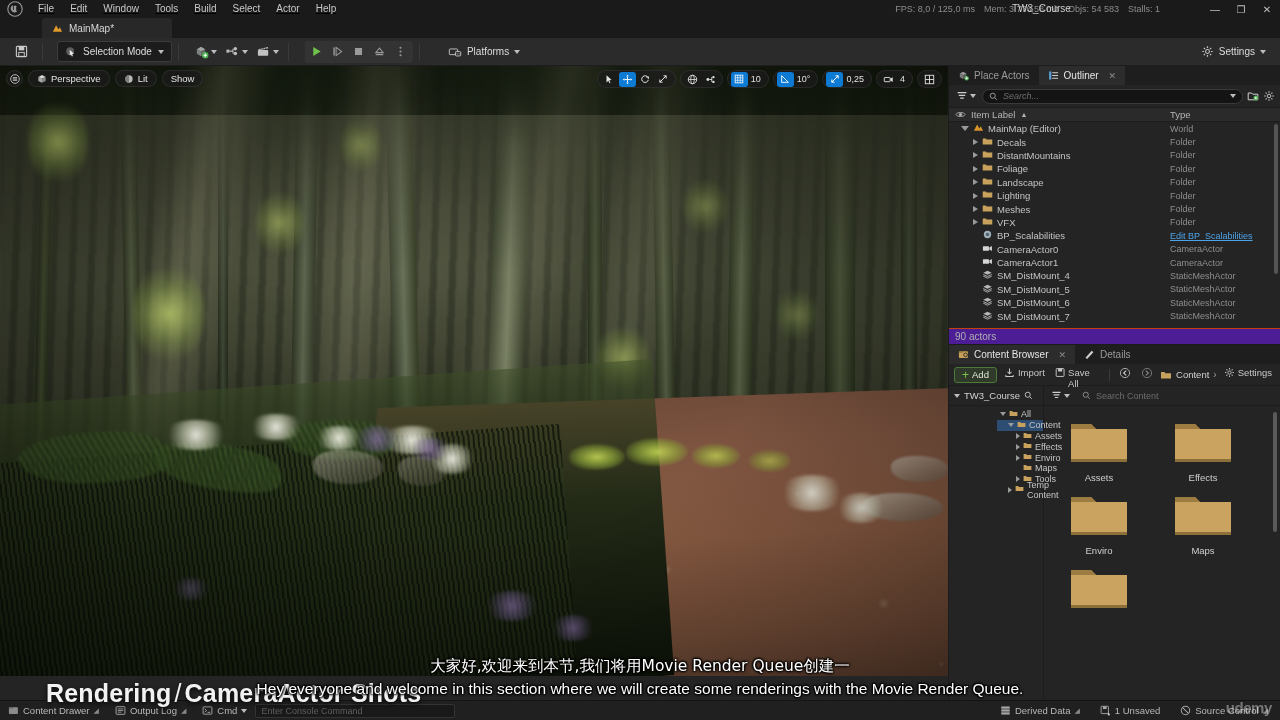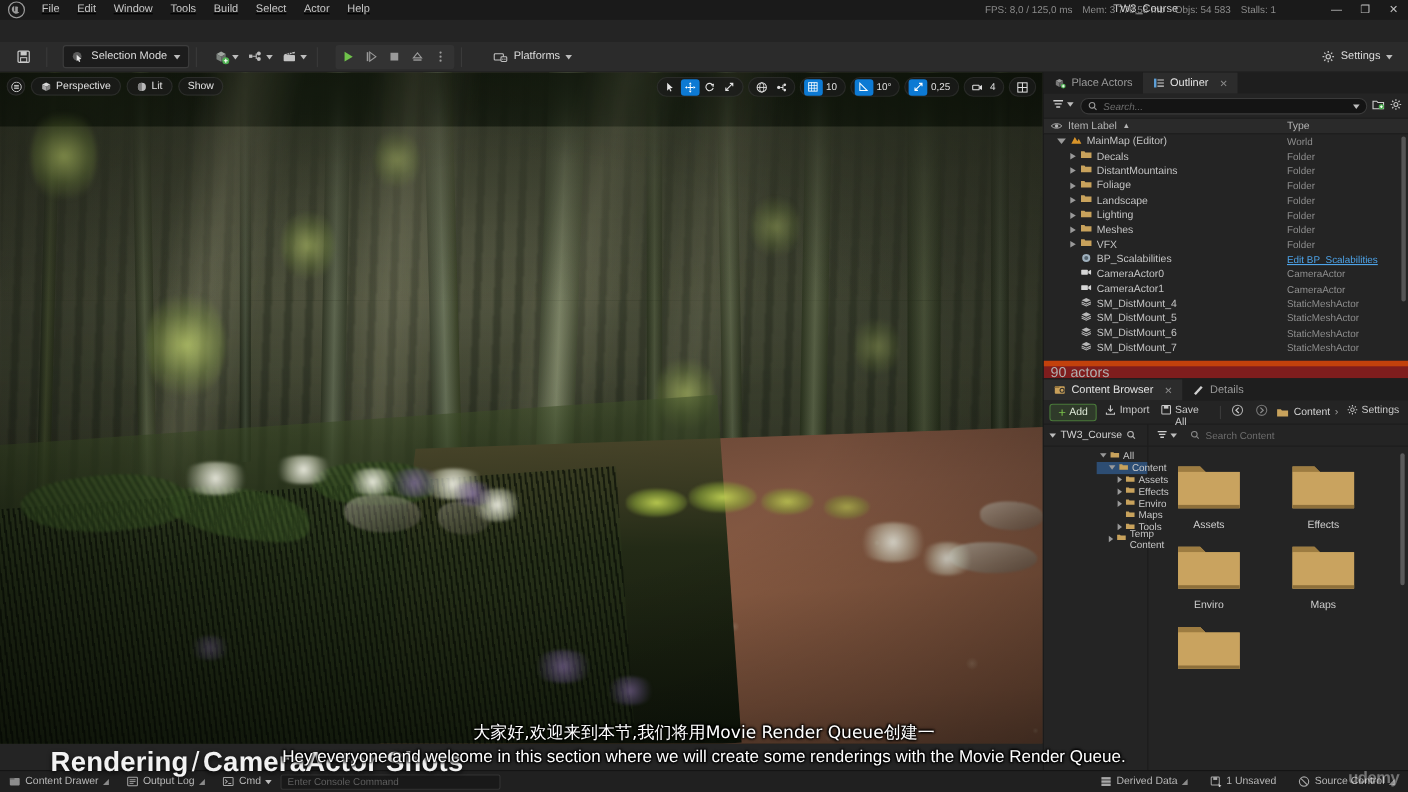--- a/index.html
+++ b/index.html
@@ -225,21 +225,21 @@
     position:absolute; left:948px; top:66px; width:332px; height:278px;
     background:#242424; border-left:1px solid #1b1b1b;
   }
   .panel-tabs { display:flex; height:19px; background:#1e1e1e; }
   .ptab {
     display:flex; align-items:center; gap:5px; padding:0 9px; height:19px;
     font-size:10px; color:#9a9a9a; background:#1e1e1e;
   }
   .ptab.active { background:#2c2c2c; color:#e4e4e4; }
   .ptab .x { font-size:9px; color:#8a8a8a; margin-left:5px; }
-  .o-search { display:flex; align-items:flex-start; gap:4px; padding:4px 5px; height:22px;font-style:italic; }
+  .o-search { display:flex; align-items:center; gap:4px; padding:4px 5px; height:22px;font-style:italic; }
   .filt-btn { display:flex; align-items:center; gap:2px; padding:0 2px; }
   .srch {
     flex:1; height:15px; background:#141414; border:1px solid #3a3a3a; border-radius:8px;
     display:flex; align-items:center; gap:5px; padding:0 6px;
   }
   .srch .ph { font-size:9px; color:#6d6d6d; flex:1; }
   .o-head {
     display:flex; align-items:center; height:15px; background:#2a2a2a;
     border-top:1px solid #1d1d1d; border-bottom:1px solid #1d1d1d;
     font-size:9.5px; color:#b5b5b5; padding-left:6px;
@@ -250,23 +250,23 @@
   .orow {
     display:flex; align-items:center; height:13.4px; font-size:9.5px; color:#c4c4c4;
     padding-left:6px;
   }
   .orow .name { flex:1; display:flex; align-items:center; gap:4px; }
   .orow .type { width:110px; color:#8e8e8e; font-size:9px; }
   .orow .type.link { color:#4da3e8; text-decoration:underline; }
   .tri { width:0;height:0;border-top:3.5px solid transparent;border-bottom:3.5px solid transparent;border-left:5px solid #9a9a9a; }
   .tri.open { border-left:4px solid transparent;border-right:4px solid transparent;border-top:5px solid #9a9a9a;border-bottom:0; }
   .o-foot {
-    position:absolute; left:0; bottom:0; width:332px; height:16px; background:#7f1d1d;
-    display:flex; align-items:center; padding-left:6px; font-size:13px; color:#b0b0b0;
-    border-top:5px solid #c2410c;
+    position:absolute; left:0; bottom:0; width:332px; height:16px; background:#4c1d95;
+    display:flex; align-items:center; padding-left:6px; font-size:10px; color:#b0b0b0;
+    border-top:1px solid #c2410c;
   }
   .oscroll { position:absolute; right:2px; top:2px; width:4px; height:150px; background:#555; border-radius:2px; }
 
   
   .cbrowser {
     position:absolute; left:948px; top:344px; width:332px; height:356px;
     background:#242424; border-left:1px solid #1b1b1b; border-top:1px solid #1b1b1b;
   }
   .cb-toolbar {
     display:flex; align-items:center; gap:4px; height:22px; padding:0 5px;
@@ -372,20 +372,28 @@
       <span>Stalls: 1</span>
     </div>
     <div class="title-proj">TW3_Course</div>
     <div class="winbtns">
       <div class="winbtn">—</div>
       <div class="winbtn">❐</div>
       <div class="winbtn close">✕</div>
     </div>
   </div>
 
+  <div class="tabrow">
+    <div class="maptab">
+      <svg class="map-icon" viewBox="0 0 12 12">
+        <path d="M1 9.5 L4.5 2.5 L7 7 L8.5 4.5 L11 9.5 Z" fill="#e09b2d"></path>
+      </svg>
+      <span class="lbl">MainMap*</span>
+    </div>
+  </div>
 
   <div class="toolbar">
     <div class="save-btn">
       <svg width="13" height="13" viewBox="0 0 14 14">
         <rect x="1.5" y="1.5" width="11" height="11" rx="1" fill="none" stroke="#c9c9c9" stroke-width="1.2"></rect>
         <rect x="4" y="1.8" width="6" height="4" fill="#c9c9c9"></rect>
         <rect x="4" y="8" width="6" height="4.2" fill="none" stroke="#c9c9c9" stroke-width="1"></rect>
       </svg>
     </div>
     <div class="tb-sep"></div>

